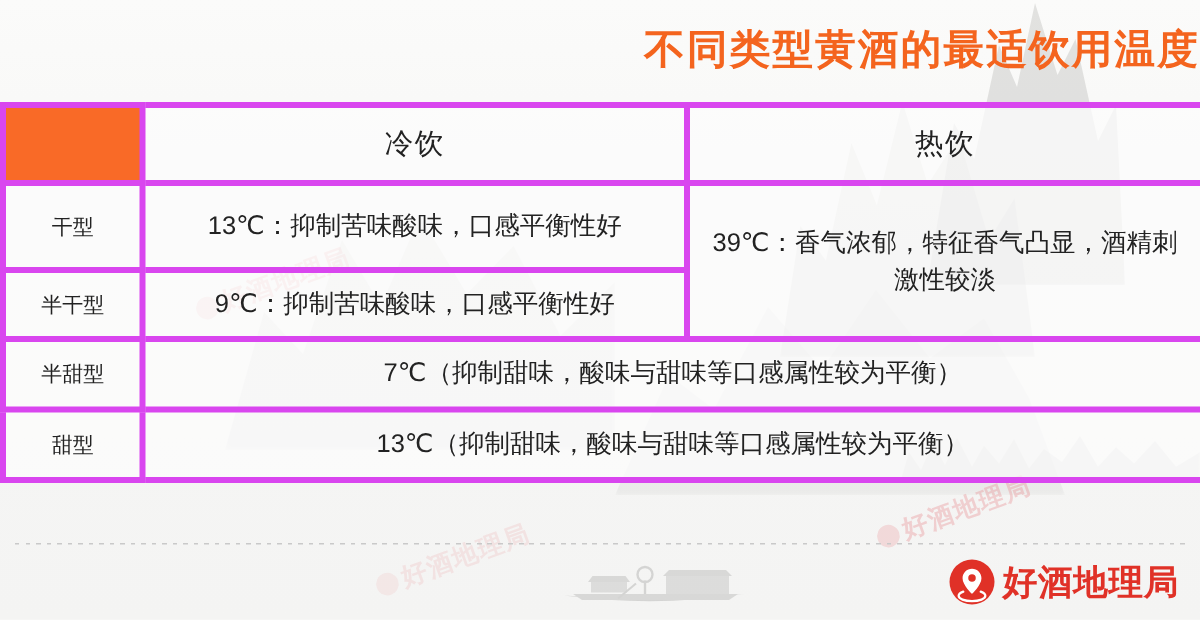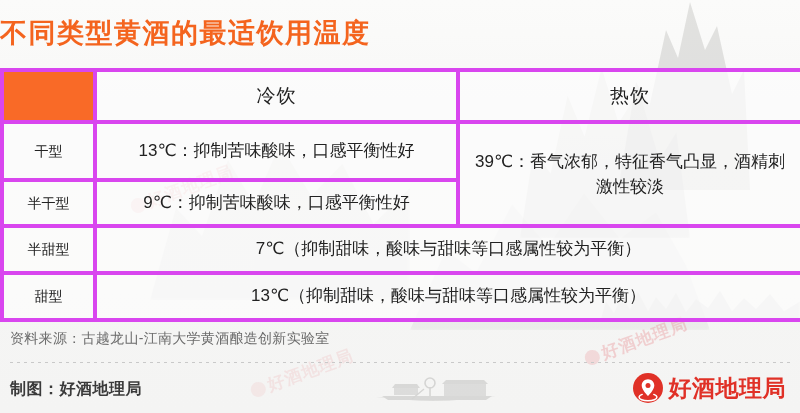--- a/index.html
+++ b/index.html
@@ -109,21 +109,21 @@
     opacity: .75;
   }
   .wm-1 { top: 178px; left: 128px; }
   .wm-2 { top: 330px; left: 582px; }
   .wm-3 { top: 362px; left: 248px; opacity: .16; }
 
   
   .page { position: relative; z-index: 2; width: 800px; height: 413px; }
 
   .title {
-    text-align: left;
+    text-align: right;
     color: #F4641E;
     font-size: 27px;
     font-weight: 700;
     letter-spacing: 1.5px;
     line-height: 1;
     padding-top: 20px;
   }
 
   
   table.temp-table {
@@ -271,23 +271,21 @@
         <td class="type-cell">半甜型</td>
         <td class="wide-cell" colspan="2">7℃（抑制甜味，酸味与甜味等口感属性较为平衡）</td>
       </tr>
       <tr class="r4">
         <td class="type-cell">甜型</td>
         <td class="wide-cell" colspan="2">13℃（抑制甜味，酸味与甜味等口感属性较为平衡）</td>
       </tr>
     </tbody>
   </table>
 
-  <div class="source">资料来源：古越龙山-江南大学黄酒酿造创新实验室</div>
   <div class="divider"></div>
-  <div class="credit">制图：好酒地理局</div>
 
   <div class="brand">
     <span class="brand-mark">
       <svg viewBox="0 0 30 30" xmlns="http://www.w3.org/2000/svg">
         <path d="M15 6.2 c-3.5 0 -6.3 2.8 -6.3 6.3 c0 4.6 6.3 10.4 6.3 10.4 s6.3 -5.8 6.3 -10.4 c0 -3.5 -2.8 -6.3 -6.3 -6.3 z" fill="#ffffff"></path>
         <circle cx="15" cy="12.4" r="2.5" fill="#E03127"></circle>
         <path d="M9.2 21.4 c-1.9 .7 -3.1 1.7 -3.1 2.8 c0 2 3.9 3.6 8.9 3.6 s8.9 -1.6 8.9 -3.6 c0 -1.1 -1.2 -2.1 -3.1 -2.8" fill="none" stroke="#ffffff" stroke-width="1.5" stroke-linecap="round"></path>
       </svg>
     </span>
     <span class="brand-name">好酒地理局</span>

